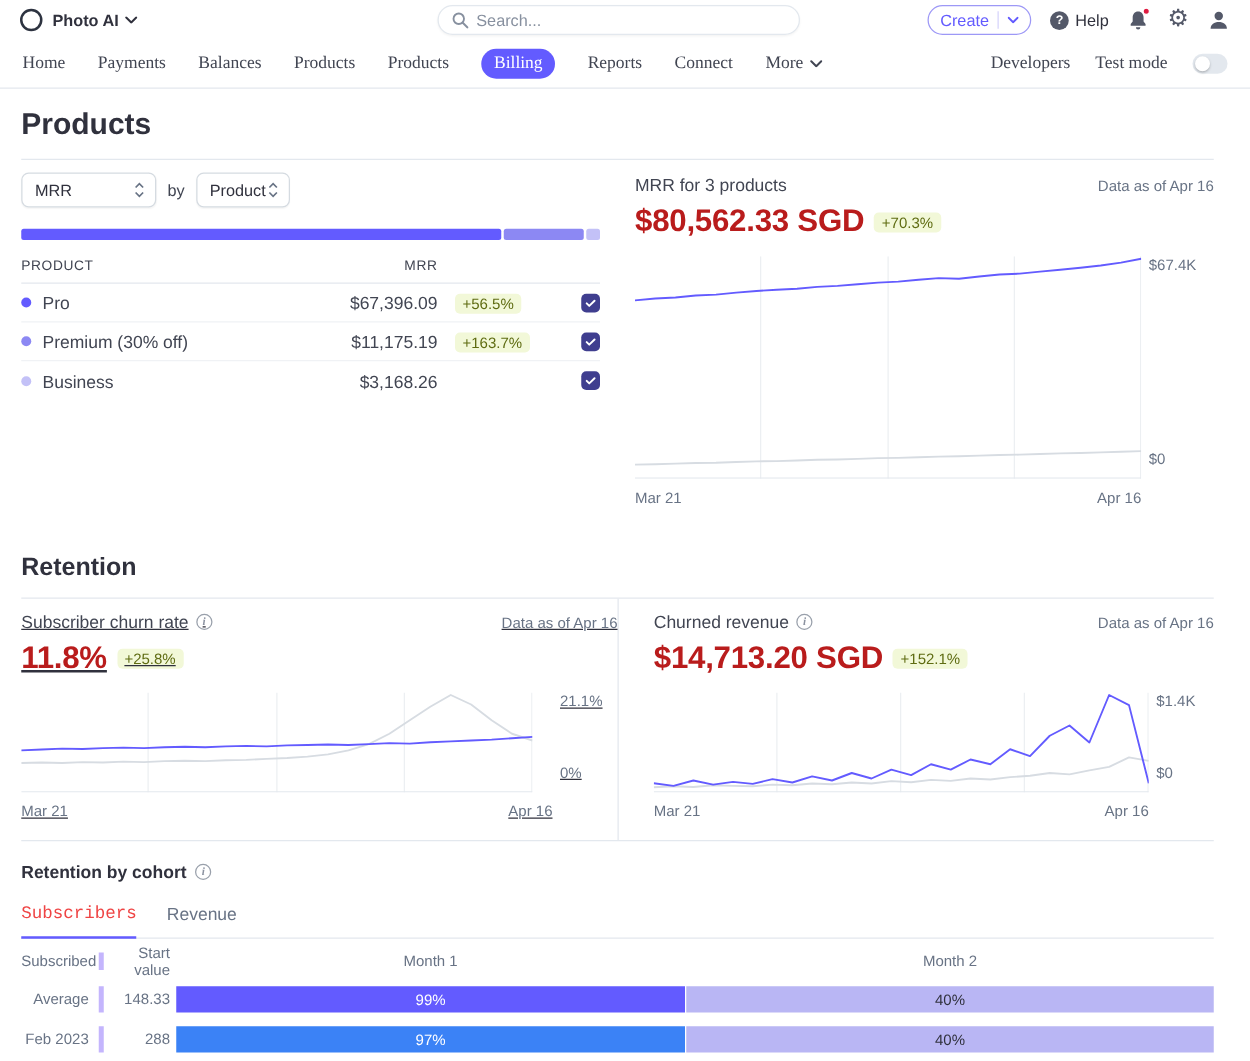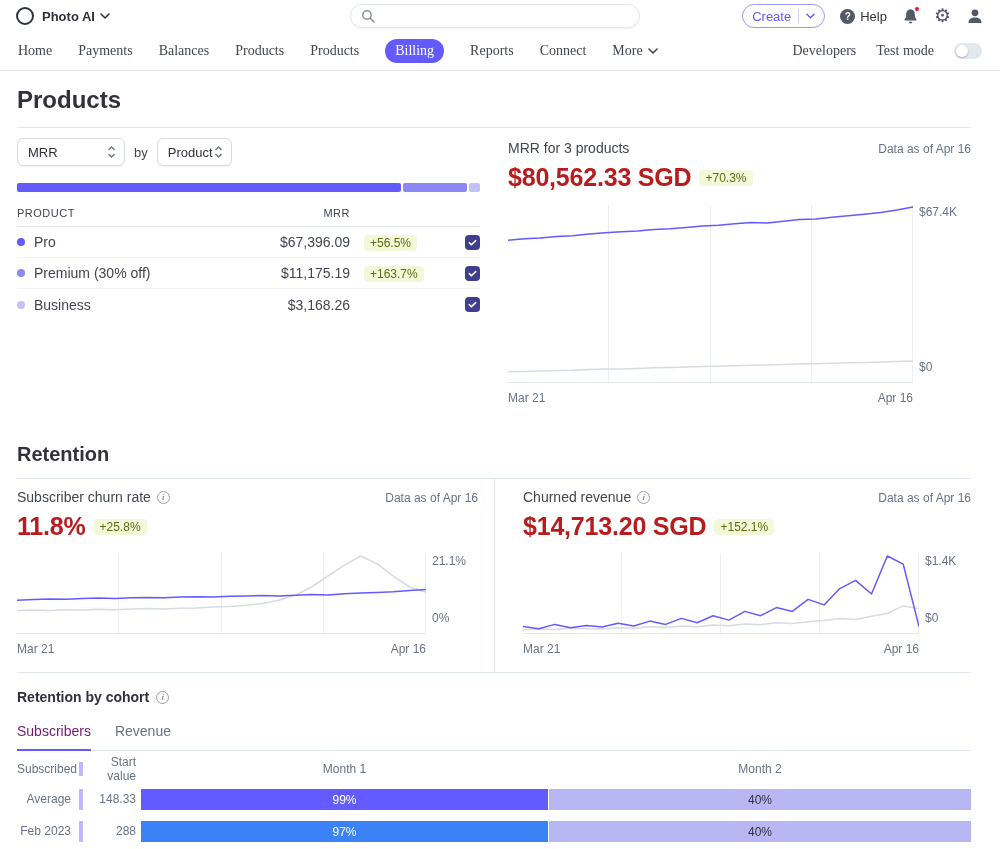--- a/index.html
+++ b/index.html
@@ -93,29 +93,29 @@
   .plot-lg { height:178px; }
   .plot-sm { height:80px; }
   .xlabels { display:flex; justify-content:space-between; font-size:12px; color:#687385; margin-top:8px; }
   .ylabels { display:flex; flex-direction:column; justify-content:space-between; align-items:flex-start;
     padding:0 0 9px 6px; font-size:12px; color:#687385; }
   .ylab-lg { height:178px; width:58px; flex:none; }
   .ylab-sm { height:80px; width:52px; flex:none; }
 
   
   .ret-grid { display:flex; }
-  .ret-left { width:478px; flex:none; padding-right:16px; border-right:1px solid #e3e8ee; padding-bottom:16px;}
+  .ret-left { width:478px; flex:none; border-right:1px solid #e3e8ee; padding-bottom:16px;text-decoration:underline;}
   .ret-right { flex:1; padding-left:28px; padding-bottom:16px; }
 
   
   .cohort-head { display:flex; align-items:center; gap:7px; margin-top:16px; font-size:14px;
     font-weight:600; color:#30313d; }
   .tabs { display:flex; gap:24px; margin-top:18px; border-bottom:1px solid #e3e8ee; }
   .tab { padding-bottom:10px; font-size:14px; color:#687385; font-weight:500; cursor:pointer; }
-  .tab.active { color:#701a75; border-bottom:2px solid #635bff; margin-bottom:-1px; }
+  .tab.active { color:#ef4444; border-bottom:2px solid #635bff; margin-bottom:-1px;font-family:Liberation Mono, monospace; }
 
   .cohort-table { margin-top:9px; font-size:12px; color:#687385; }
   .chead { display:flex; align-items:center; height:18px; }
   .cc1 { width:66px; flex:none; padding-right:8px; border-right:4px solid #c4b5fd; }
   .cc2 { width:53px; flex:none; text-align:right; }
   .cm1 { width:407px; flex:none; margin-left:5px; text-align:center; }
   .cm2 { flex:1; margin-left:1px; text-align:center; }
   .crow { display:flex; align-items:stretch; height:21px; margin-top:11px; }
   .crow .cc1 { text-align:right; line-height:21px; }
   .crow .cc2 { line-height:21px; }
@@ -136,20 +136,21 @@
       </svg>
   </span>
 
   <div class="search">
     <span>
       <svg width="14" height="14" viewBox="0 0 14 14" fill="none" stroke="#87909f" stroke-width="1.5">
           <circle cx="6" cy="6" r="4.2"></circle>
           <path d="M9.2 9.2L13 13" stroke-linecap="round"></path>
         </svg>
     </span>
+    <input placeholder="Search..." style="">
   </div>
 
   <div class="top-right">
     <button class="create-btn">
       <span>Create</span>
       <span class="sep"></span>
       <svg width="9" height="6" viewBox="0 0 10 6">
           <path d="M1 1l4 4 4-4" fill="none" stroke="#635bff" stroke-width="1.6" stroke-linecap="round" stroke-linejoin="round"></path>
         </svg>
     </button>

